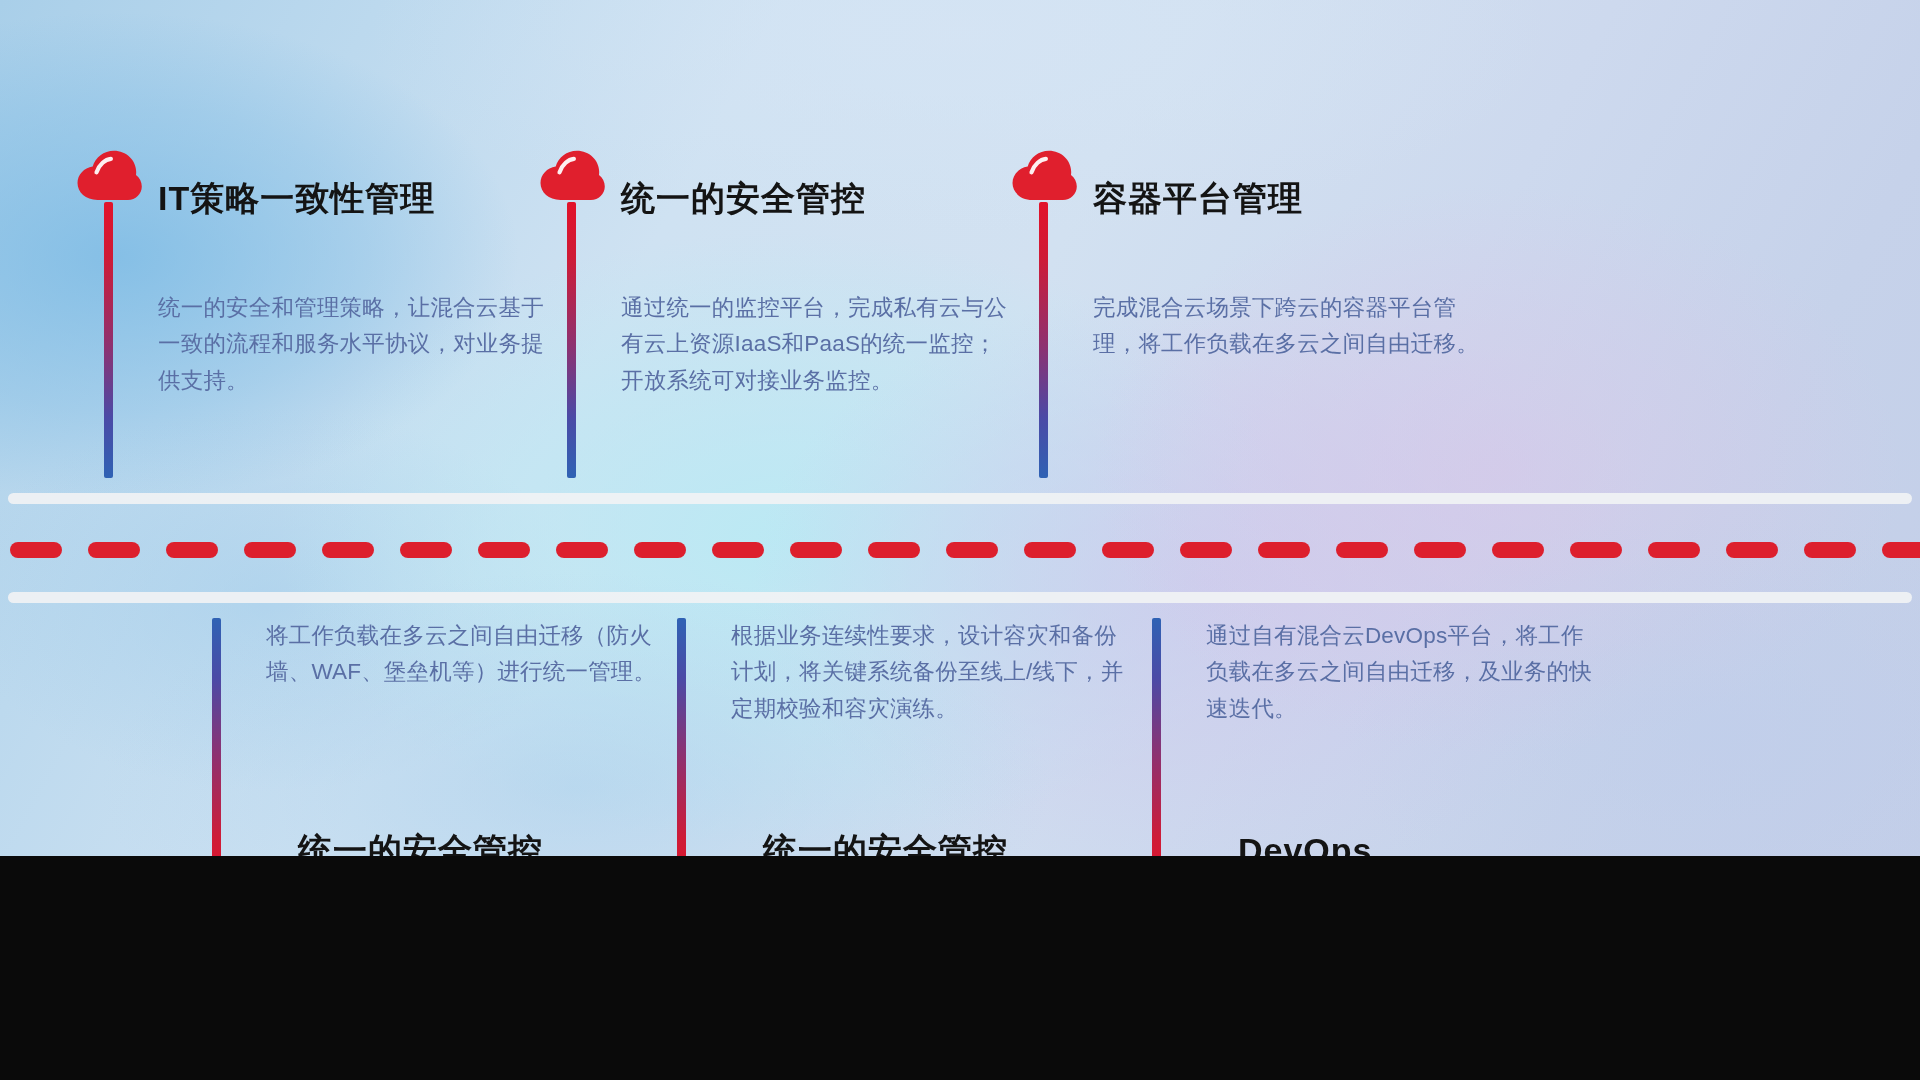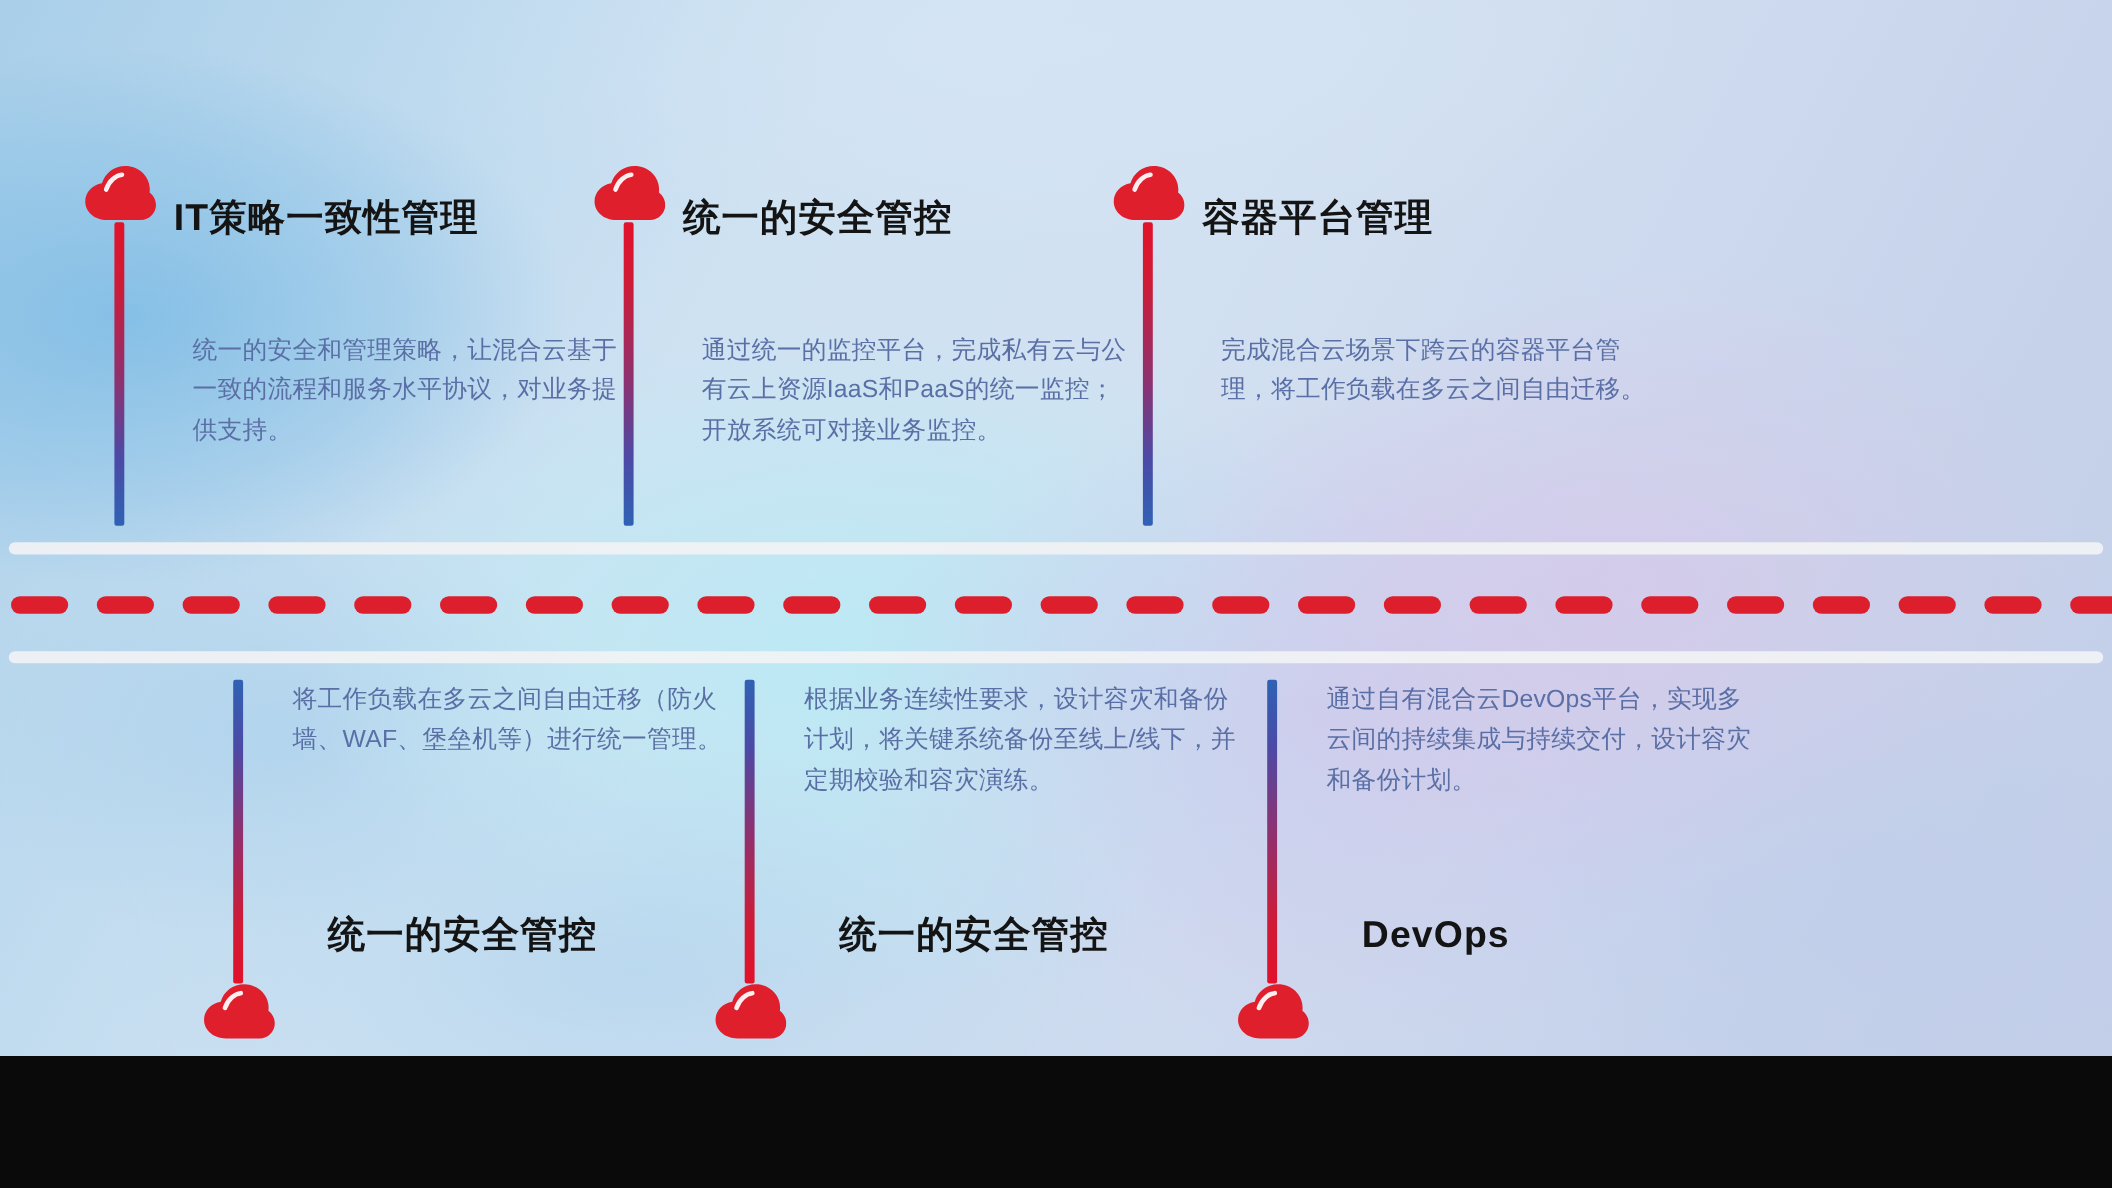--- a/index.html
+++ b/index.html
@@ -4,21 +4,21 @@
 <title>Hybrid Cloud Management Infographic</title>
 <style>
   html, body {
     margin: 0;
     padding: 0;
     background: #0a0a0a;
   }
   #stage {
     position: relative;
     width: 1920px;
-    height: 960px;
+    height: 856px;
     overflow: hidden;
     font-family: "Liberation Sans", "DejaVu Sans", sans-serif;
     background: #bcd4ea;
   }
 
   
   .bg-layer {
     position: absolute;
     inset: 0;
     pointer-events: none;
@@ -170,21 +170,21 @@
   }
   .paragraph {
     font-size: 22.5px;
     line-height: 1.62;
     color: #5a6fa5;
     letter-spacing: 0.2px;
   }
 
   
   .col-top .heading { position: absolute; top: 28px; left: 0; }
-  .col-top .paragraph { position: absolute; top: 150px; left: 0; width: 398px; margin-left: 17px; }
+  .col-top .paragraph { position: absolute; top: 140px; left: 0; width: 398px; }
 
   
   .col-bottom .paragraph { position: absolute; top: 0px; left: 0; width: 398px; }
   .col-bottom .heading { position: absolute; top: 212px; left: 32px; }
 </style>
 </head>
 <body>
 
 <div id="stage">
 
@@ -300,18 +300,18 @@
 
   <div class="col col-bottom" style="left:1124px;">
     <div class="marker">
       <div class="stem stem-bottom"></div>
       <svg class="cloud-wrap" viewBox="0 0 66 52">
         <path d="M21.5 50 C9.6 50 1.5 42.3 1.5 33.1 C1.5 24.8 8.0 17.9 16.7 16.6 C19.3 7.3 27.9 0.8 37.9 0.8 C50.2 0.8 60.2 10.3 60.2 22.0 C60.2 23.0 60.1 24.0 60.0 24.9 C63.6 27.6 65.8 31.8 65.8 36.4 C65.8 43.9 59.6 50 51.9 50 Z" fill="#e01f2d"></path>
         <path d="M20.5 22.3 C23.2 14.2 29.4 9.4 34.9 8.9" stroke="#ffffff" stroke-width="4.2" stroke-linecap="round" fill="none" opacity="0.93"></path>
       </svg>
     </div>
     <div class="col-body">
-      <div class="paragraph">通过自有混合云DevOps平台，实现多云间的持续集成与持续交付，设计容灾和备份计划。</div>
+      <div class="paragraph">通过自有混合云DevOps平台，将工作负载在多云之间自由迁移，及业务的快速迭代。</div>
       <div class="heading">DevOps</div>
     </div>
   </div>
 
 </div>
 
 </body></html>

